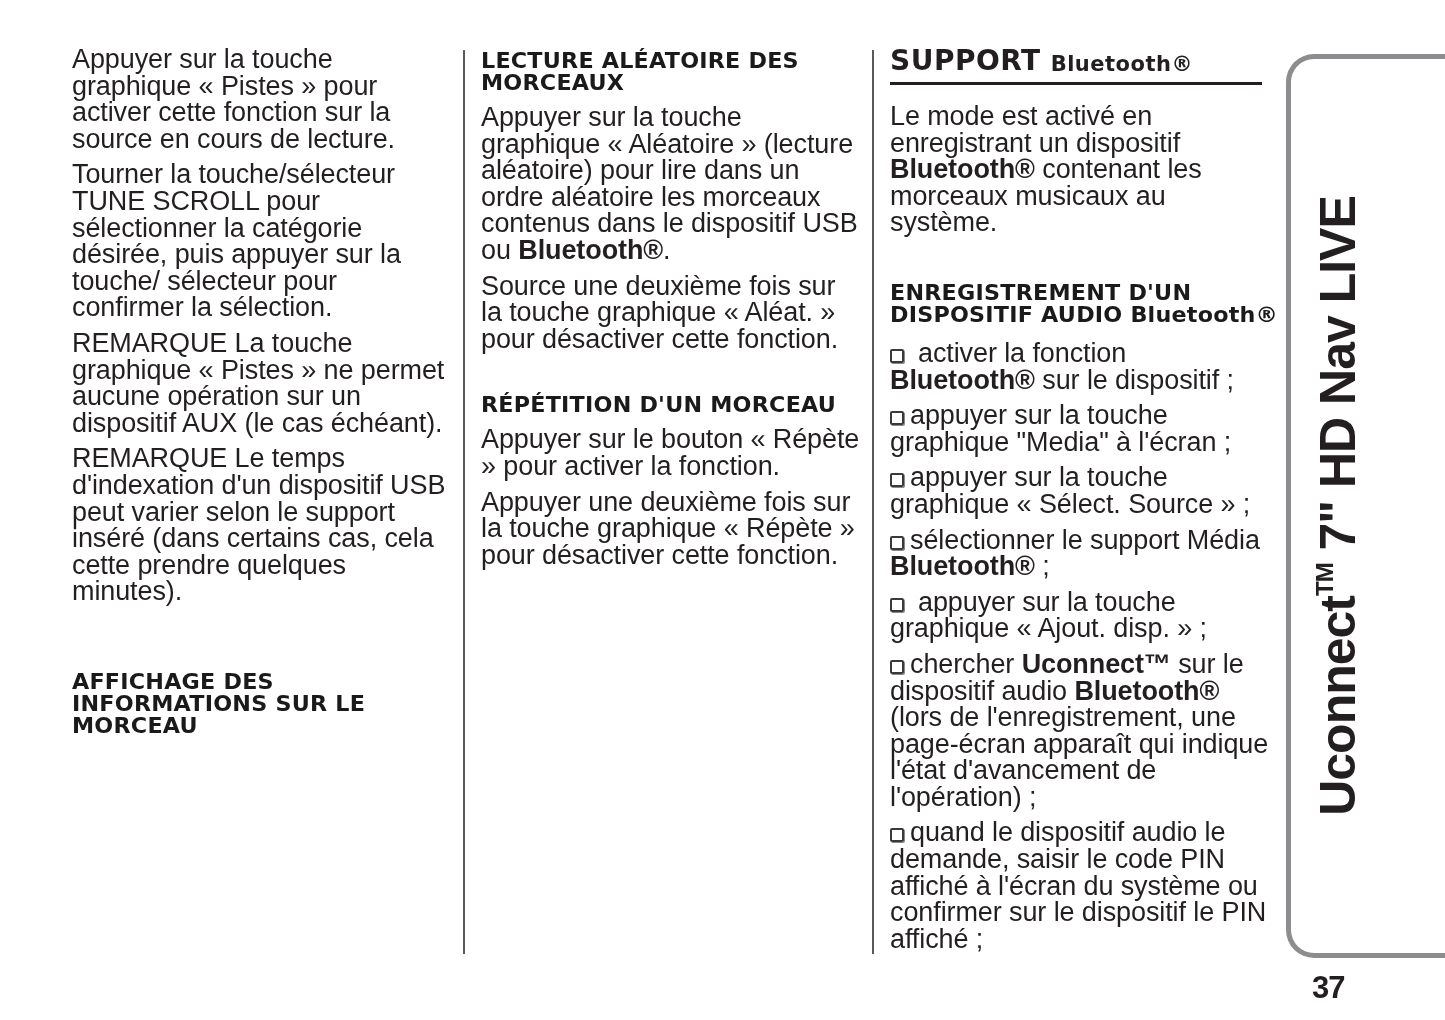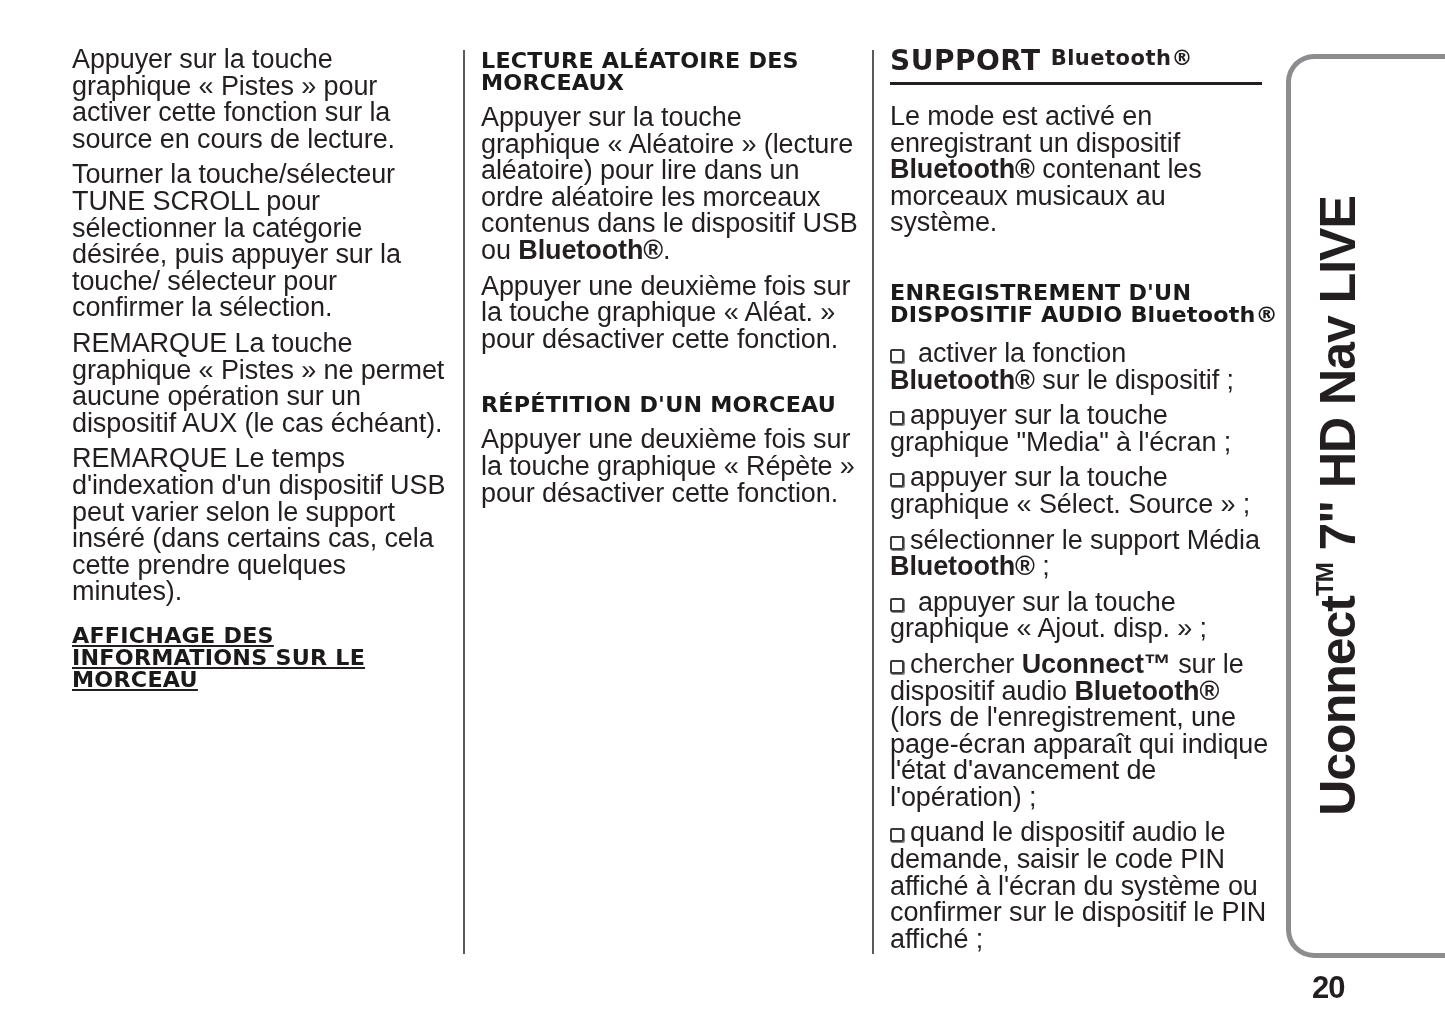--- a/index.html
+++ b/index.html
@@ -15,21 +15,21 @@
     #div1 { left: 463px; }
     #div2 { left: 872px; }
     p { margin: 0 0 9px 0; font-size: 27px; line-height: 26.6px; letter-spacing: -0.1px; }
     h2 {
       margin: 0; font-family: "DejaVu Sans", sans-serif; font-weight: bold;
       font-size: 21px; line-height: 22px; letter-spacing: 0.2px; transform: scaleX(1.06); transform-origin: left;
       color: #1a1a1a;
     }
     .heading-block { margin-top: 46px; margin-bottom: 10px; }
     .first-heading { margin-top: 4px; margin-bottom: 10px; }
-    .big-heading { display: flex; align-items: flex-start; border-bottom: 3px solid #231f20; padding-bottom: 6px; margin-top: 0; margin-bottom: 18px; width: 372px; }
+    .big-heading { display: flex; align-items: flex-end; border-bottom: 3px solid #231f20; padding-bottom: 6px; margin-top: 0; margin-bottom: 18px; width: 372px; }
     .big-heading .h-main { font-family: "DejaVu Sans", sans-serif; font-weight: bold; font-size: 28px; line-height: 30px; letter-spacing: 0.5px; }
     .big-heading .h-sub { font-family: "DejaVu Sans", sans-serif; font-weight: bold; font-size: 21px; margin-left: 10px; letter-spacing: 0.5px; }
     b { font-weight: bold; }
     .bullet {
       display: inline-block; width: 14px; height: 14px; border: 2px solid #3a3a3a; box-sizing: border-box;
       border-radius: 2px; vertical-align: -1px; margin-right: 6px; box-shadow: 1px 1px 0 #8a8a8a;
     }
     .bullet.wide { margin-right: 14px; }
     .side-tab {
       position: absolute; left: 1286px; top: 54px; width: 200px; height: 904px;
@@ -47,36 +47,37 @@
     }
   </style>
 </head>
 <body>
 
 <div class="col" id="col1">
   <p>Appuyer sur la touche graphique « Pistes » pour activer cette fonction sur la source en cours de lecture.</p>
   <p>Tourner la touche/sélecteur TUNE SCROLL pour sélectionner la catégorie désirée, puis appuyer sur la touche/ sélecteur pour confirmer la sélection.</p>
   <p>REMARQUE La touche graphique « Pistes » ne permet aucune opération sur un dispositif AUX (le cas échéant).</p>
   <p>REMARQUE Le temps d'indexation d'un dispositif USB peut varier selon le support inséré (dans certains cas, cela cette prendre quelques minutes).</p>
-  <div class="heading-block" style="margin-top:20px;text-decoration:underline;">
+  <div class="heading-block" style="margin-top:66px;">
     <h2>AFFICHAGE DES INFORMATIONS SUR LE MORCEAU</h2>
   </div>
 </div>
 
 <div class="divider" id="div1"></div>
 
 <div class="col" id="col2">
   <div class="first-heading">
     <h2>LECTURE ALÉATOIRE DES MORCEAUX</h2>
   </div>
   <p><span>Appuyer sur la touche graphique « Aléatoire » (lecture aléatoire) pour lire dans un ordre aléatoire les morceaux contenus dans le dispositif USB ou </span><b>Bluetooth®</b><span>.</span></p>
-  <p>Appuyer une deuxième fois sur la touche graphique « Aléat. » pour désactiver cette fonction.</p>
+  <p>Source une deuxième fois sur la touche graphique « Aléat. » pour désactiver cette fonction.</p>
   <div class="heading-block" style="margin-top:42px;">
     <h2>RÉPÉTITION D'UN MORCEAU</h2>
   </div>
+  <p>Appuyer sur le bouton « Répète » pour activer la fonction.</p>
   <p>Appuyer une deuxième fois sur la touche graphique « Répète » pour désactiver cette fonction.</p>
 </div>
 
 <div class="divider" id="div2"></div>
 
 <div class="col" id="col3">
   <div class="big-heading">
     <span class="h-main">SUPPORT</span>
     <span class="h-sub">Bluetooth®</span>
   </div>
@@ -90,13 +91,13 @@
   <p><span class="bullet"></span><span>appuyer sur la touche graphique « Sélect. Source » ;</span></p>
   <p><span class="bullet"></span><span>sélectionner le support Média </span><b>Bluetooth®</b><span> ;</span></p>
   <p><span class="bullet wide"></span><span>appuyer sur la touche graphique « Ajout. disp. » ;</span></p>
   <p><span class="bullet"></span><span>chercher </span><b>Uconnect™</b><span> sur le dispositif audio </span><b>Bluetooth®</b><span> (lors de l'enregistrement, une page-écran apparaît qui indique l'état d'avancement de l'opération) ;</span></p>
   <p><span class="bullet"></span><span>quand le dispositif audio le demande, saisir le code PIN affiché à l'écran du système ou confirmer sur le dispositif le PIN affiché ;</span></p>
 </div>
 
 <div class="side-tab"></div>
 <div class="side-title"><span>Uconnect</span><sup>TM</sup><span> 7" HD Nav LIVE</span></div>
 
-<div class="page-number">20</div>
+<div class="page-number">37</div>
 
 </body></html>

